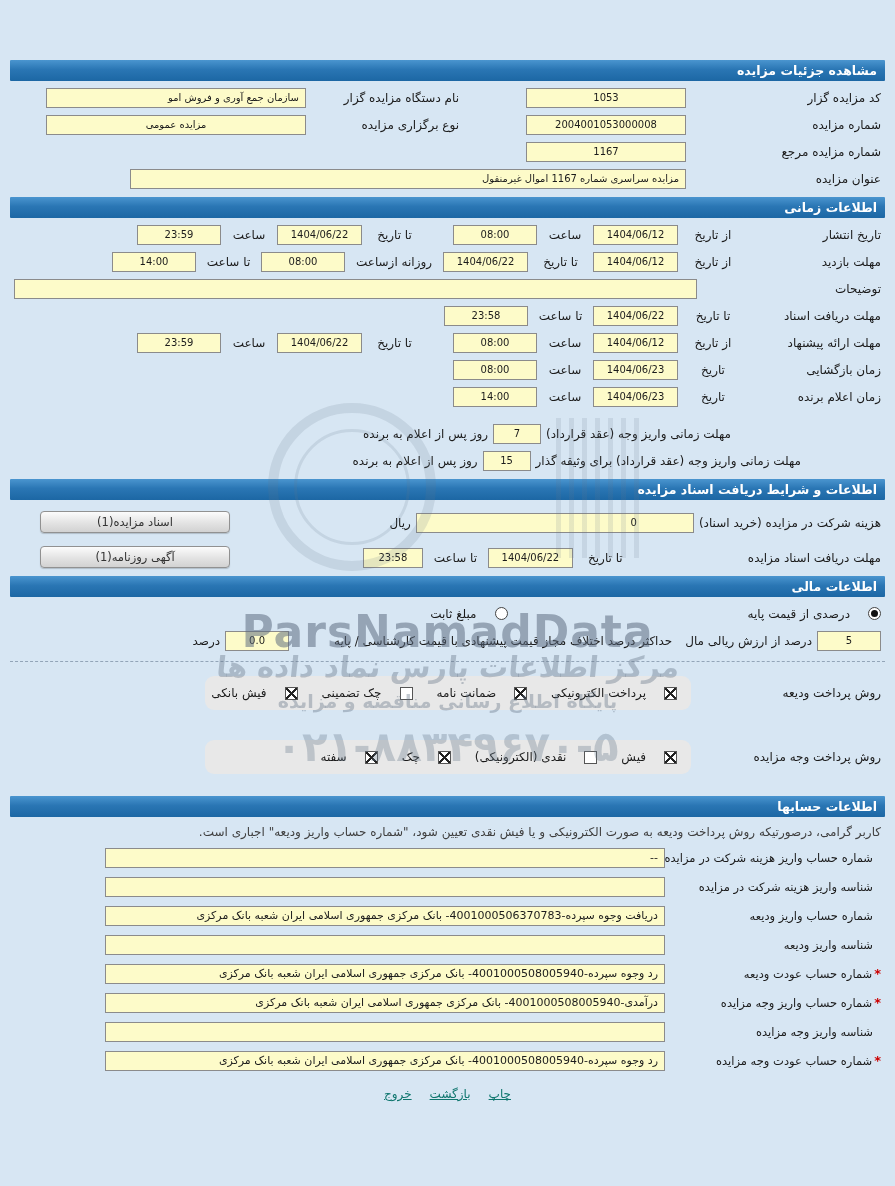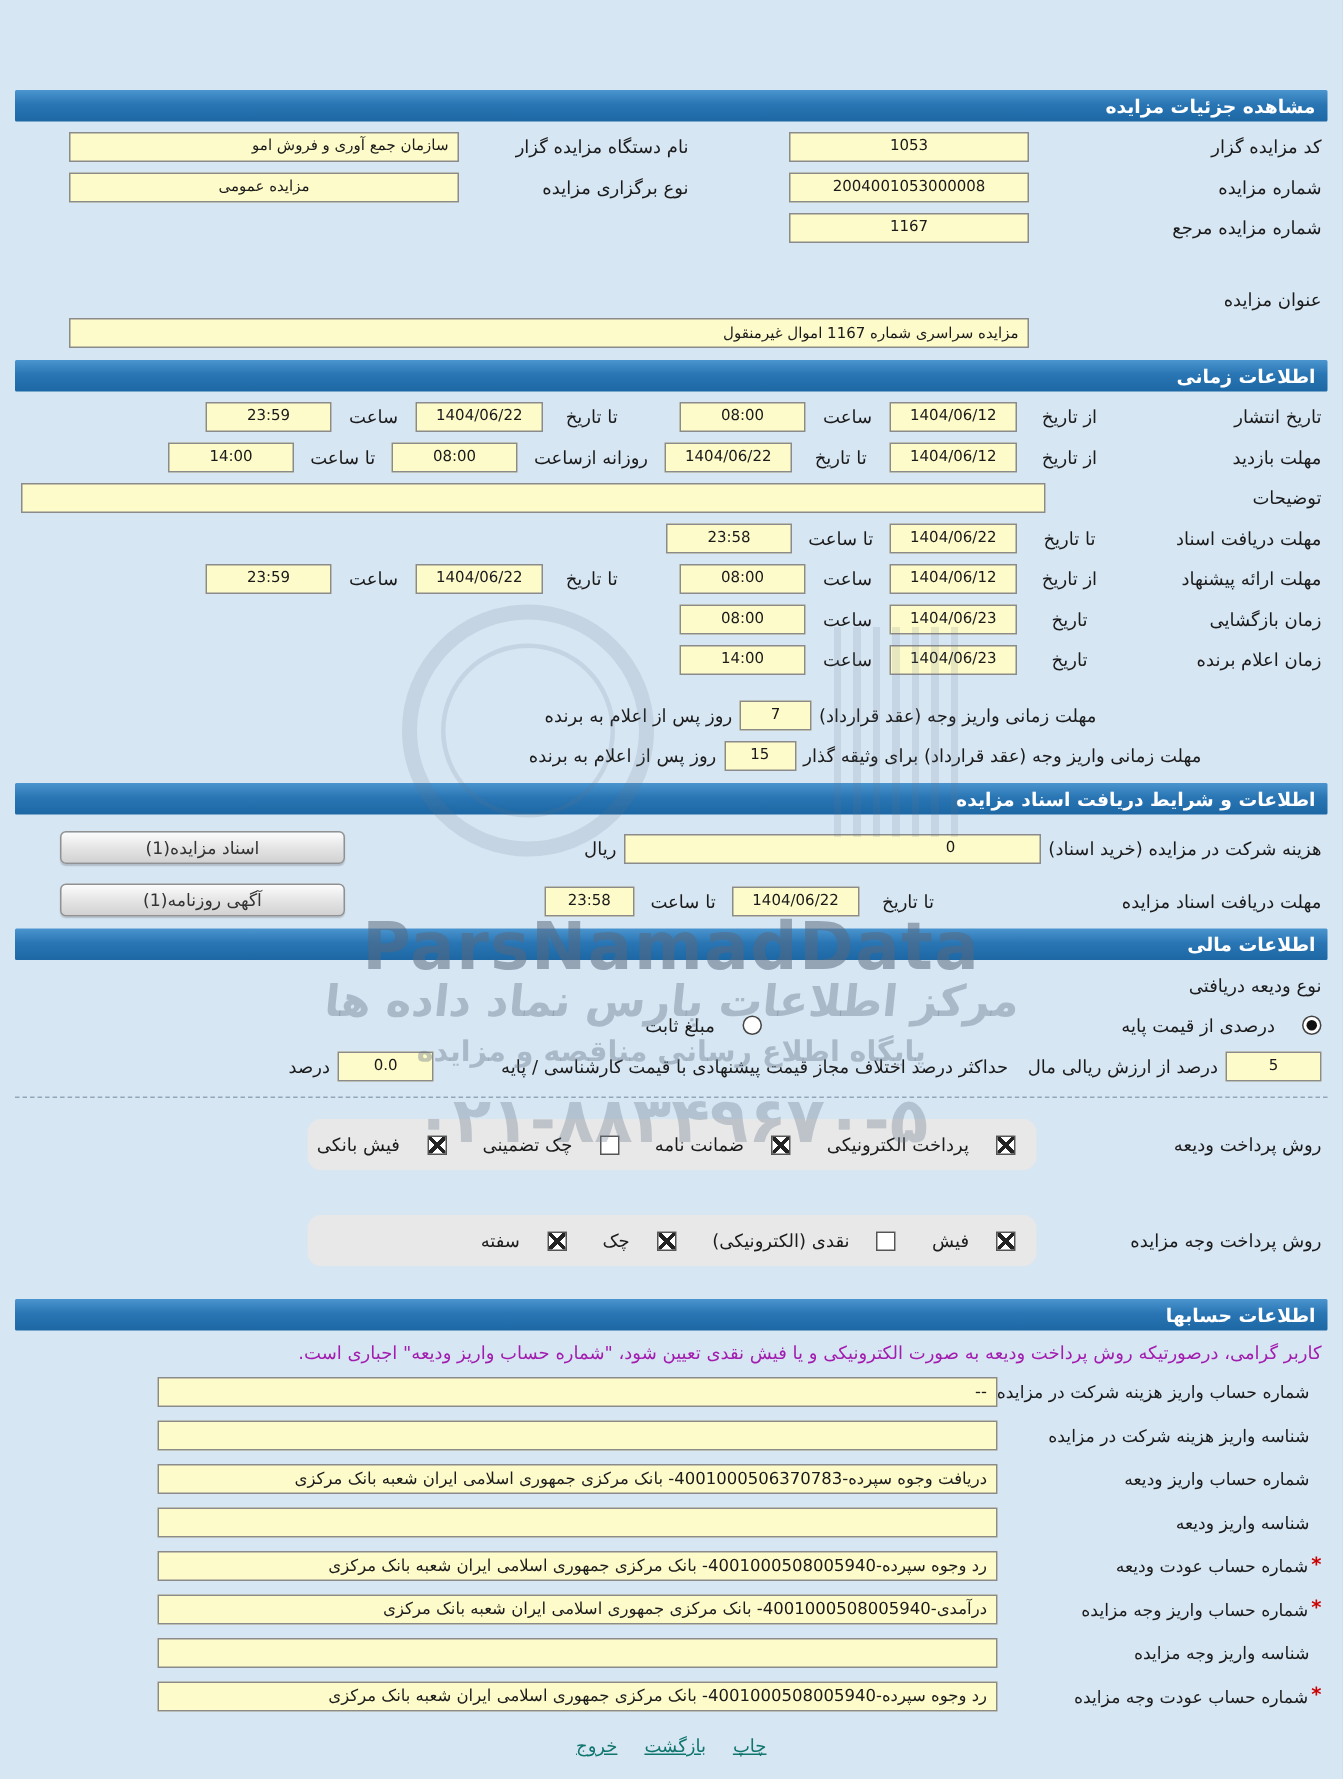--- a/index.html
+++ b/index.html
@@ -29,21 +29,21 @@
     gap: 5px; position: relative;
   }
   .lbl { white-space: nowrap; font-size: 12px; color: #1b1b1b; }
   .fld {
     background: #fdfbc9; border: 1px solid #8b8b8b;
     height: 20px; display: flex; align-items: center; justify-content: center;
     font-size: 10px; padding: 0 3px; overflow: hidden; white-space: nowrap;
   }
   .alignr { justify-content: flex-start; padding: 0 6px; }
   .w190 { width: 190px; } .w160 { width: 160px; } .w148 { width: 148px; }
-  .w260 { width: 260px; } .w640 { width: 640px; margin-top: 44px; } .w278 { width: 278px; }
+  .w260 { width: 260px; } .w640 { width: 556px; } .w278 { width: 278px; }
   .w64 { width: 64px; } .w48 { width: 48px; } .w60t { width: 60px; }
   .mr62 { margin-right: 62px; } .mr46 { margin-right: 46px; }
   .mr110 { margin-right: 110px; } .mr235 { margin-right: 235px; }
   .mr8 { margin-right: 8px; } .mr40 { margin-right: 40px; }
   .ind150 { margin-right: 150px; } .ind80 { margin-right: 80px; }
   .g26 { margin-right: 26px; }
   .tl { width: 133px; } .tp { width: 60px; text-align: center; }
   .fd { width: 85px; } .th { width: 46px; text-align: center; }
   .ft { width: 84px; } .tt { width: 55px; text-align: center; }
   .tw88 { width: 88px; text-align: center; }
@@ -77,21 +77,21 @@
   }
   .cb {
     width: 13px; height: 13px; border: 1px solid #555; background: #fff;
     display: inline-block; flex: none;
   }
   .cb[data-state="checked"] {
     background-image:
       linear-gradient(45deg, transparent 42%, #222 42%, #222 58%, transparent 58%),
       linear-gradient(135deg, transparent 42%, #222 42%, #222 58%, transparent 58%);
   }
-  .notice { margin: 8px 14px 0; font-size: 12px; color: #a21caf; }
+  .notice { margin: 8px 14px 0; font-size: 12px; color: #404040; }
   .acc-right { width: 211px; display: flex; align-items: center; gap: 2px; flex: none; }
   .acc-lbl { font-size: 11.5px; white-space: nowrap; }
   .req { color: #cc0000; font-weight: bold; min-width: 6px; font-size: 13px; line-height: 10px; }
   .acc-fld { width: 560px; font-size: 11px; }
   .acc { margin: 8px 14px; }
   .footer { display: flex; justify-content: center; gap: 18px; margin-top: 16px; }
   .flink { color: #0f766e; text-decoration: underline; font-size: 12px; cursor: pointer; white-space: nowrap; }
   
   .wm { position: absolute; inset: 0; pointer-events: none; z-index: 5; }
   .wm-circle {
@@ -257,23 +257,20 @@
     <span class="fld fd">1404/06/22</span>
     <span class="lbl tt">تا ساعت</span>
     <span class="fld w60t">23:58</span>
     <span class="gbtn">آگهی روزنامه(1)</span>
   </div>
 
   <div class="sec-h">
     <span>اطلاعات مالی</span>
   </div>
 
-  <div class="row">
-    <span class="lbl">نوع ودیعه دریافتی</span>
-  </div>
 
   <div class="row">
     <span class="opt">
       <span class="radio" data-state="checked"></span>
       <span class="lbl">درصدی از قیمت پایه</span>
     </span>
     <span class="opt mr235">
       <span class="radio" data-state="unchecked"></span>
       <span class="lbl">مبلغ ثابت</span>
     </span>

